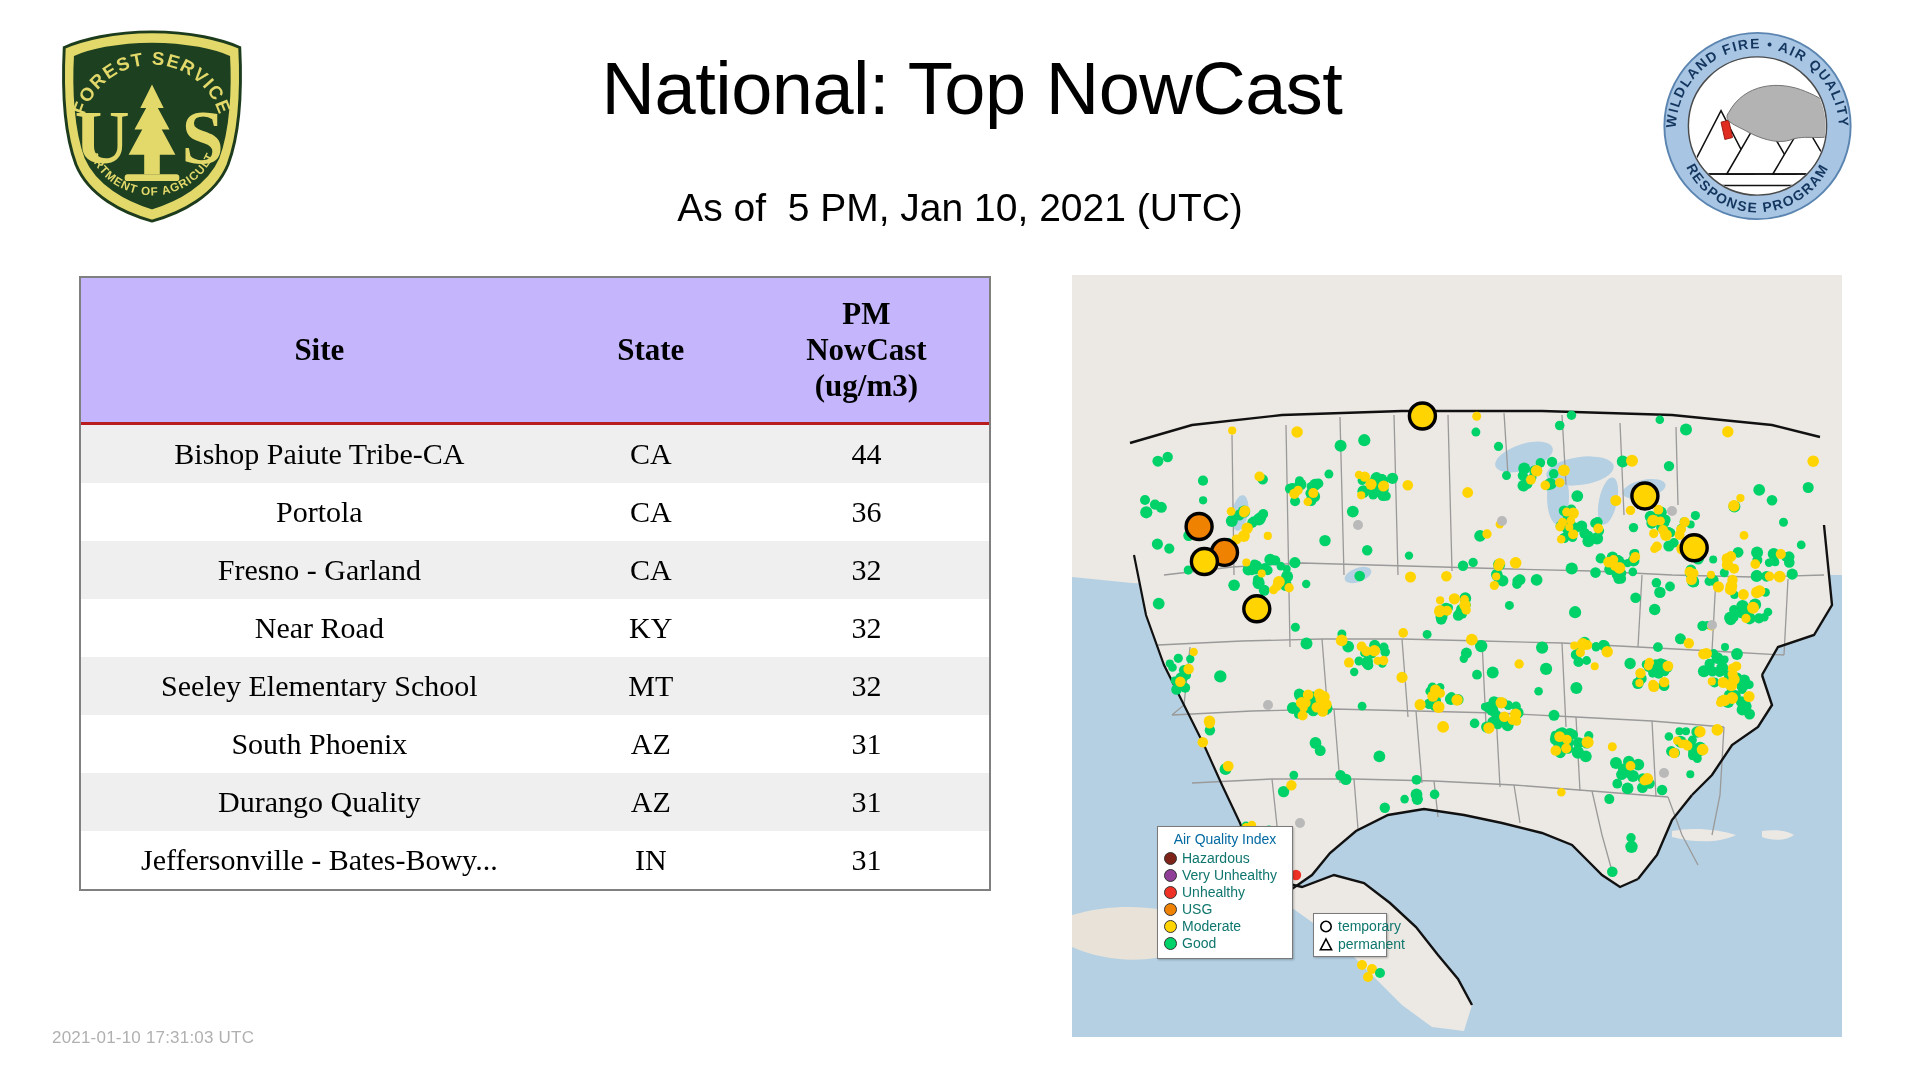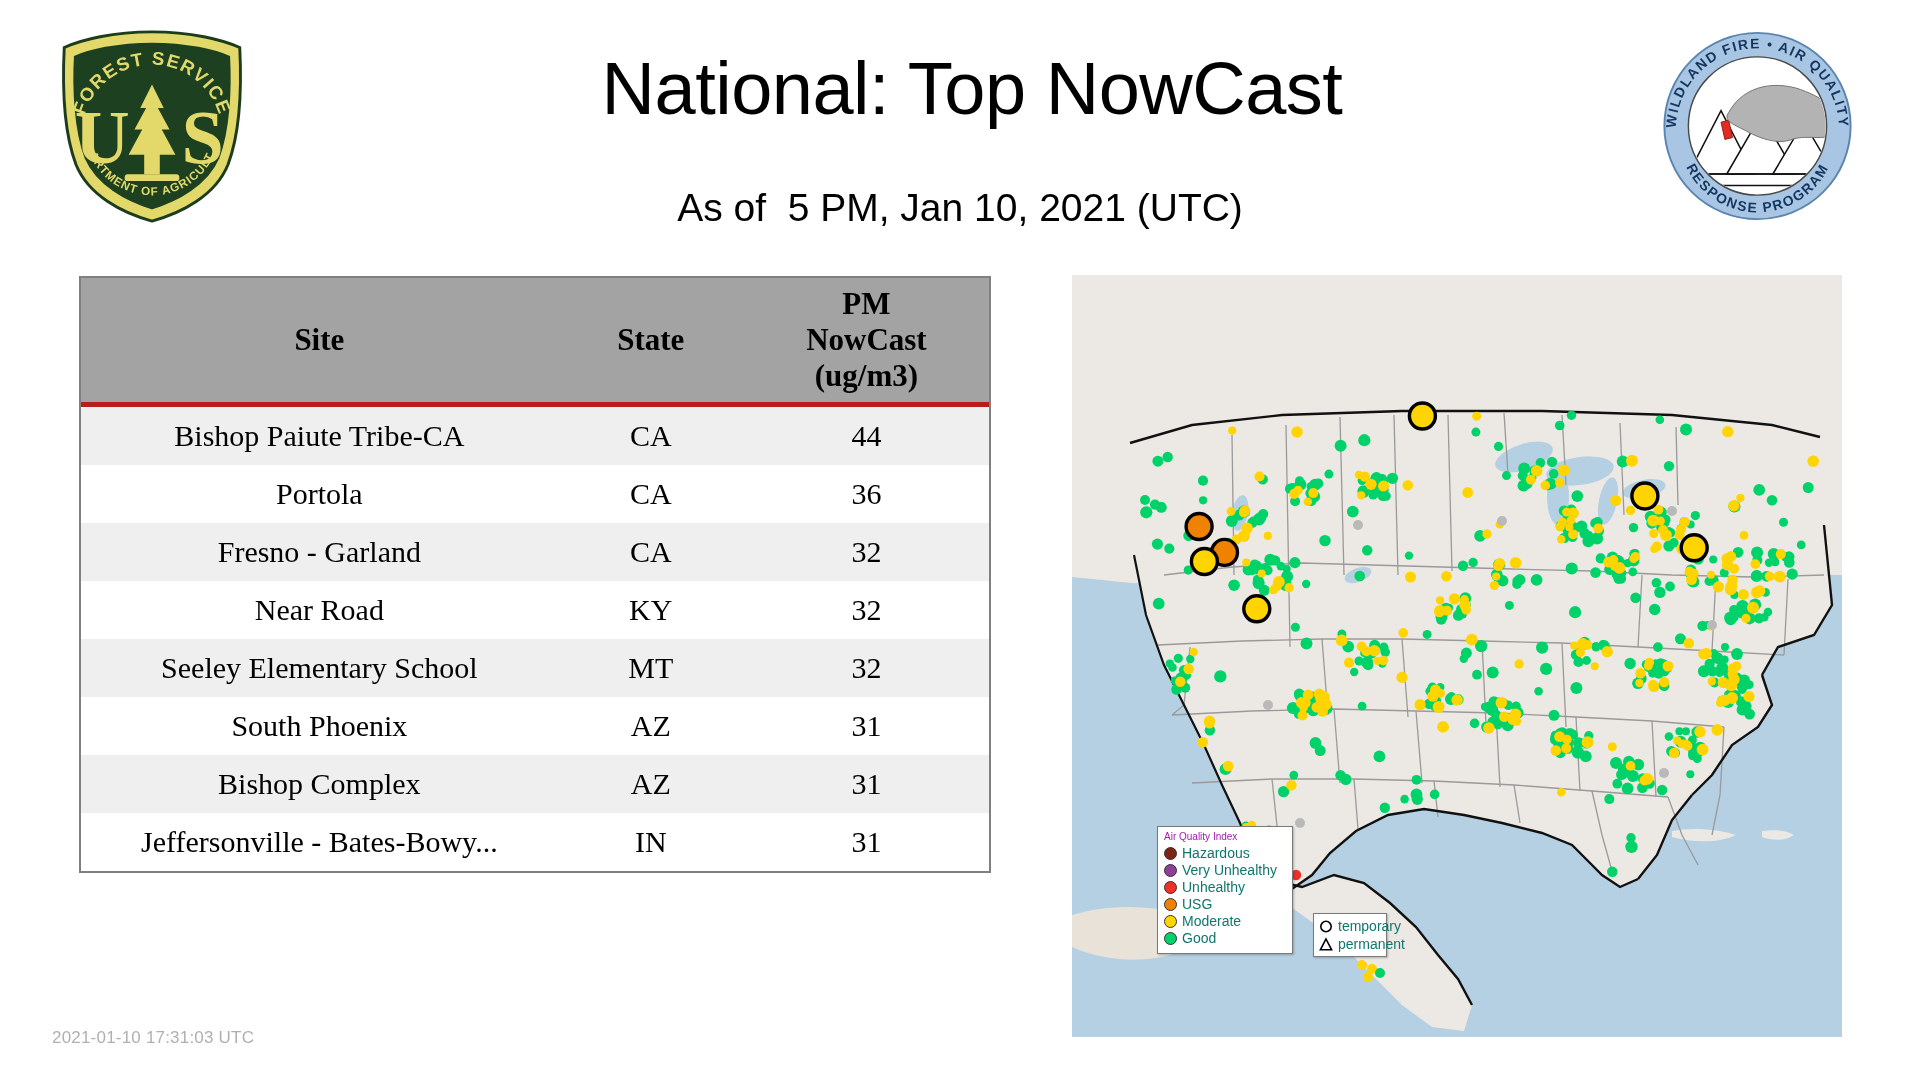--- a/index.html
+++ b/index.html
@@ -62,29 +62,29 @@
     box-sizing: border-box;
     background: #fff;
   }
   table.aqtable {
     border-collapse: collapse;
     width: 100%;
     table-layout: fixed;
     font-family: "Liberation Serif", serif;
   }
   table.aqtable th {
-    background: #a3a3a3;
+    background: #c4b5fd;
     font-weight: bold;
     font-size: 31px;
     line-height: 36px;
     text-align: center;
-    padding: 6px 4px;
+    padding: 16px 4px;
     height: 112px;
     vertical-align: middle;
-    border-bottom: 5px solid #b91c1c;
+    border-bottom: 3px solid #b91c1c;
     white-space: pre-line;
   }
   table.aqtable td {
     text-align: center;
     font-size: 30px;
     height: 58px;
     padding: 0 4px;
     vertical-align: middle;
     border: none;
     font-stretch: condensed;
@@ -123,24 +123,24 @@
     border: 1px solid #7a7a7a;
     box-shadow: 1px 1px 2px rgba(0,0,0,0.25);
     font-family: "Liberation Sans", sans-serif;
     box-sizing: border-box;
   }
   #aqi-legend {
     left: 1157px; top: 826px;
     width: 136px; padding: 4px 6px 6px 6px;
   }
   #aqi-legend .legend-title {
-    font-size: 10px;
-    text-align: left;
+    font-size: 14px;
+    text-align: center;
     margin-bottom: 3px;
-    color: #a21caf;
+    color: #0369a1;
   }
   .legend-row {
     display: flex;
     align-items: center;
     height: 17px;
     line-height: 17px;
   }
   .legend-dot {
     width: 13px; height: 13px;
     border-radius: 50%;
@@ -256,21 +256,21 @@
           <td class="site-cell">Seeley Elementary School</td>
           <td class="">MT</td>
           <td class="">32</td>
         </tr>
         <tr>
           <td class="site-cell">South Phoenix</td>
           <td class="">AZ</td>
           <td class="">31</td>
         </tr>
         <tr>
-          <td class="site-cell">Bishop Complex</td>
+          <td class="site-cell">Durango Quality</td>
           <td class="">AZ</td>
           <td class="">31</td>
         </tr>
         <tr>
           <td class="site-cell">Jeffersonville - Bates-Bowy...</td>
           <td class="">IN</td>
           <td class="">31</td>
         </tr>
       </tbody>
   </table>

